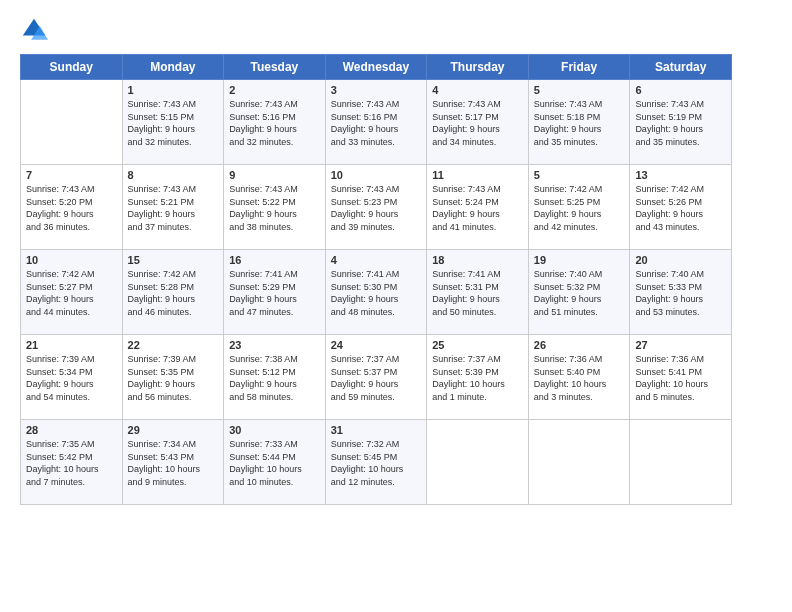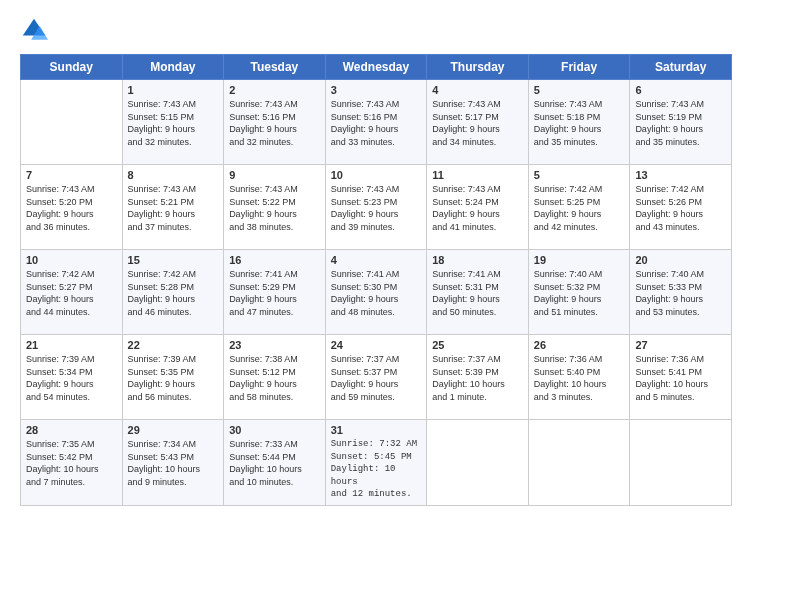--- a/index.html
+++ b/index.html
@@ -347,21 +347,21 @@
           </td>
           <td>
             <span class="day-number">30</span>
             <div class="cell-info" style="white-space: pre-line;">Sunrise: 7:33 AM
 Sunset: 5:44 PM
 Daylight: 10 hours
 and 10 minutes.</div>
           </td>
           <td>
             <span class="day-number">31</span>
-            <div class="cell-info" style="white-space: pre-line; font-family: Liberation Mono, monospace;">Sunrise: 7:32 AM
+            <div class="cell-info" style="white-space: pre-line;">Sunrise: 7:32 AM
 Sunset: 5:45 PM
 Daylight: 10 hours
 and 12 minutes.</div>
           </td>
           <td class="empty-cell"></td>
           <td class="empty-cell"></td>
           <td class="empty-cell"></td>
         </tr>
       </tbody>
   </table>

